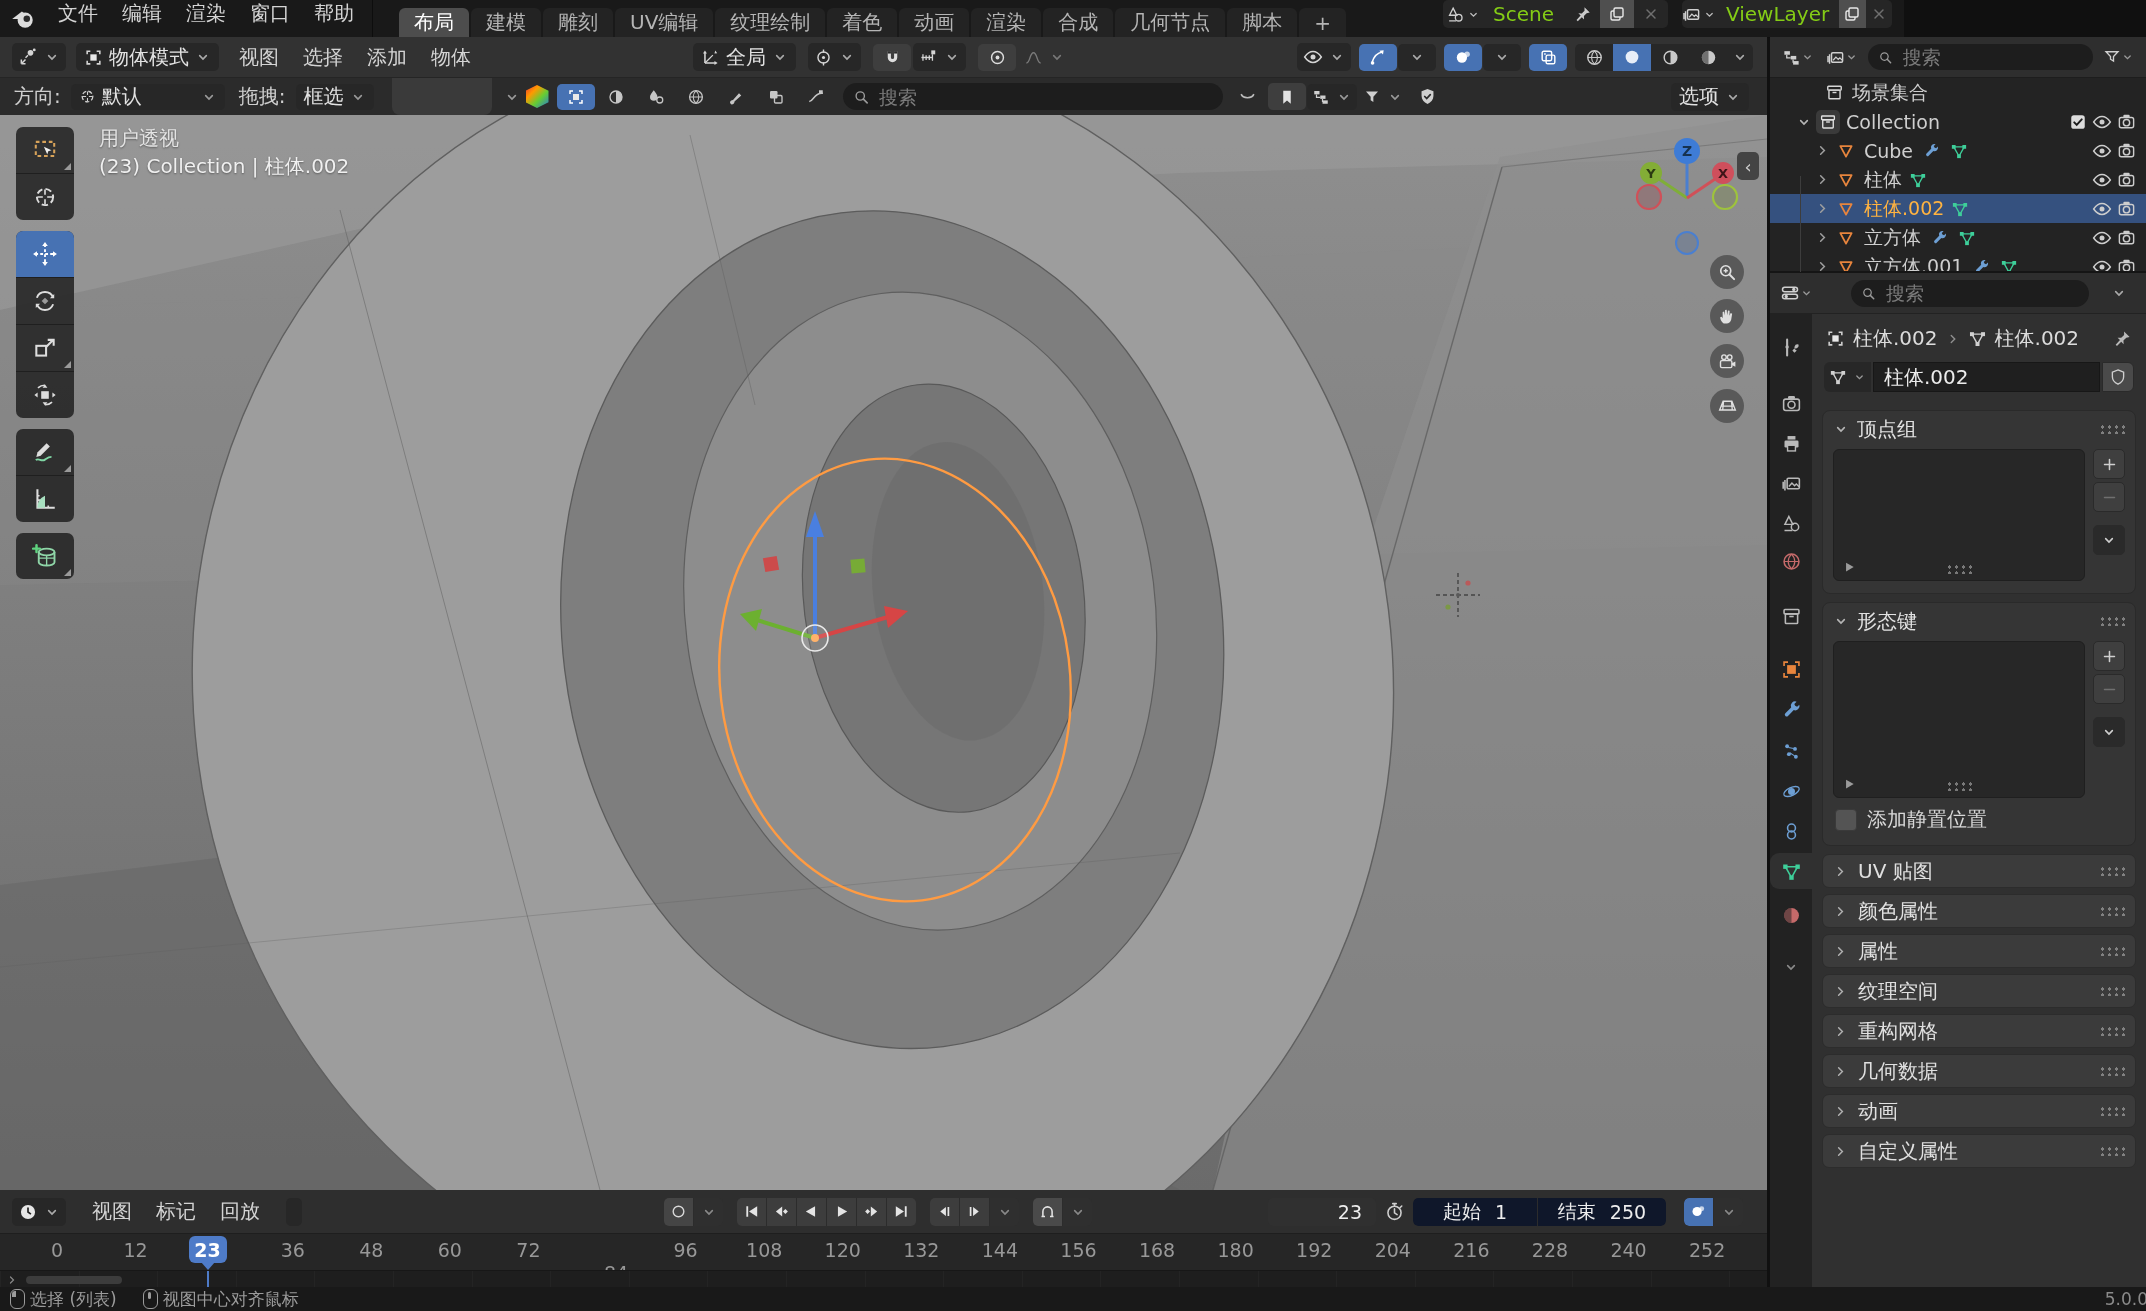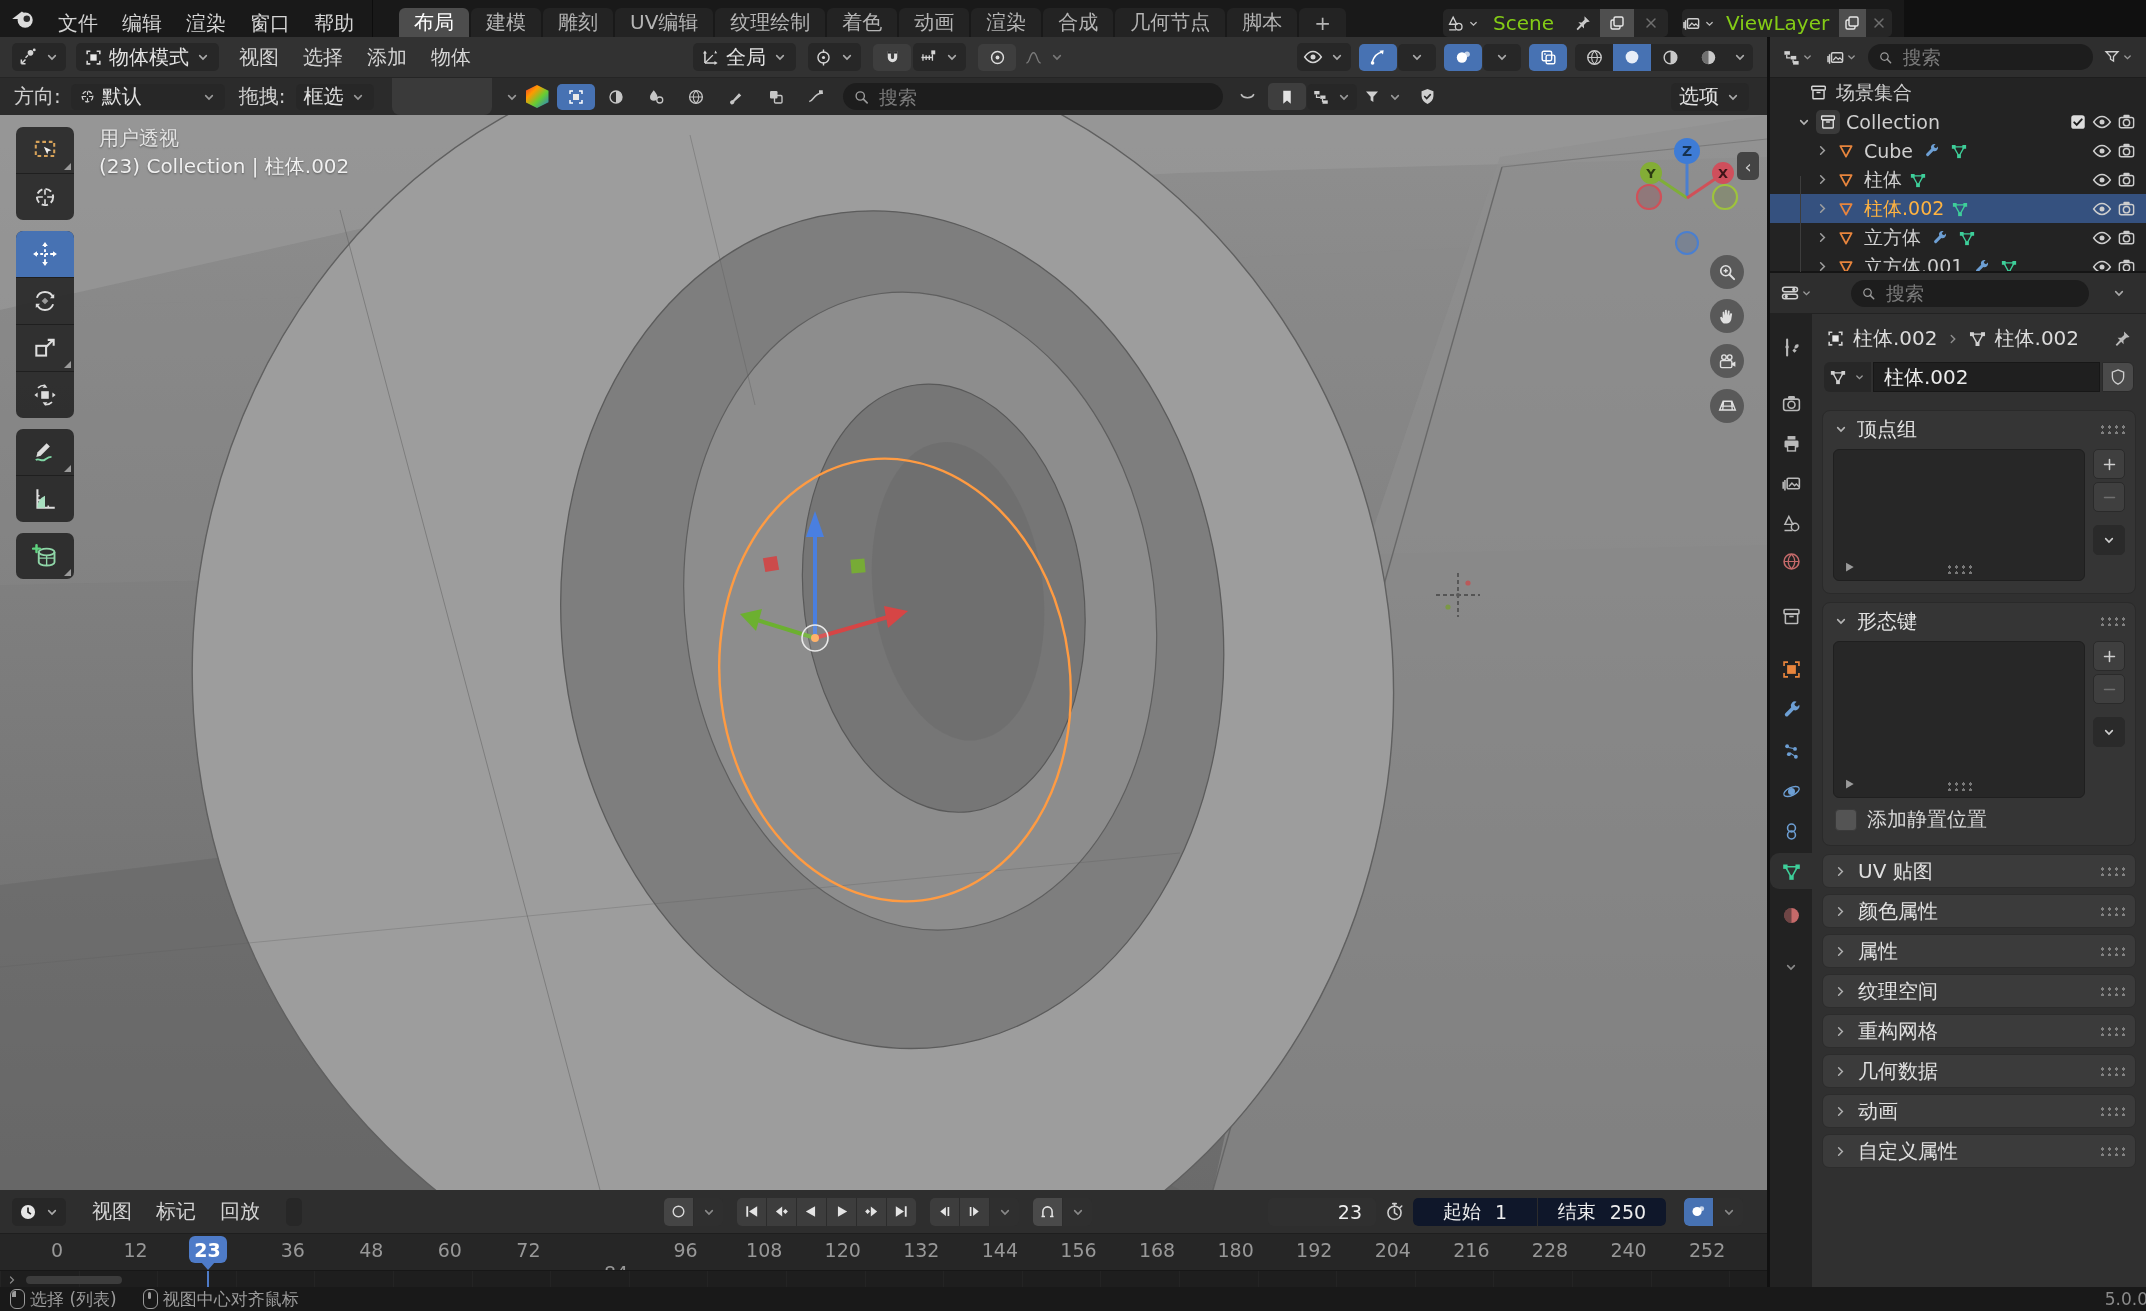--- a/index.html
+++ b/index.html
@@ -13,21 +13,21 @@
        padding:0 8px;height:28px;color:#e2e2e2;font-size:20px;white-space:nowrap;}
   .menu-txt{color:#d4d4d4;font-size:20px;padding:0 12px;white-space:nowrap;cursor:default;}
   .caret{width:16px;height:16px;flex:0 0 auto;}
   .search{background:#1d1d1d;border-radius:14px;display:flex;align-items:center;gap:8px;
           padding:0 10px;height:27px;}
   .search input{background:transparent;border:0;outline:0;color:#cfcfcf;font-size:19px;
           font-family:inherit;width:100%;}
   .search input::placeholder{color:#7c7c7c;}
   
   #topbar{left:0;top:0;width:1904px;height:37px;background:#191919;display:flex;
-          align-items:flex-end;border-bottom:1px solid #0e0e0e;}
+          align-items:flex-start;border-bottom:1px solid #0e0e0e;}
   .ws-tab{height:29px;margin-top:8px;display:flex;align-items:center;padding:0 15px;
           font-size:20px;color:#b5b5b5;background:#232323;border-radius:6px 6px 0 0;
           margin-right:2px;}
   .ws-tab.active{background:#4d4d4d;color:#fff;margin-left:20px;}
   #scene-widget,#viewlayer-widget{height:28px;background:#262626;border-radius:5px;
           display:flex;align-items:center;overflow:hidden;}
   .widget-icon{width:40px;height:100%;display:flex;align-items:center;justify-content:center;gap:2px;}
   .widget-txt{font-size:20px;color:#84cc16;padding:0 10px;}
   .widget-btn{width:34px;height:100%;display:flex;align-items:center;justify-content:center;}
   .widget-btn.lit{background:#4f4f4f;}
@@ -985,21 +985,21 @@
     <div class="iconbtn" style="padding:0 2px">
       <svg class="i" width="18" height="18" viewBox="0 0 24 24" color="#d0d0d0">
           <path d="M4 5h16l-6 6.5v6L10 15v-3.5z" fill="none" stroke="currentColor" stroke-width="1.8"></path>
         </svg>
       <svg class="i caret" style="width:13px" viewBox="0 0 24 24" color="#999">
           <use href="#sy-caret"></use>
         </svg>
     </div>
   </div>
 
-  <div class="ol-row" style="padding-left:36px">
+  <div class="ol-row" style="padding-left:52px">
     <span class="ol-icn">
         <svg class="i" width="19" height="19" viewBox="0 0 24 24" color="#d8d8d8">
           <use href="#sy-box"></use>
         </svg>
       </span>
     <span class="ol-label">场景集合</span>
   </div>
 
   <div class="ol-row" style="padding-left:22px">
     <span class="ol-icn">

